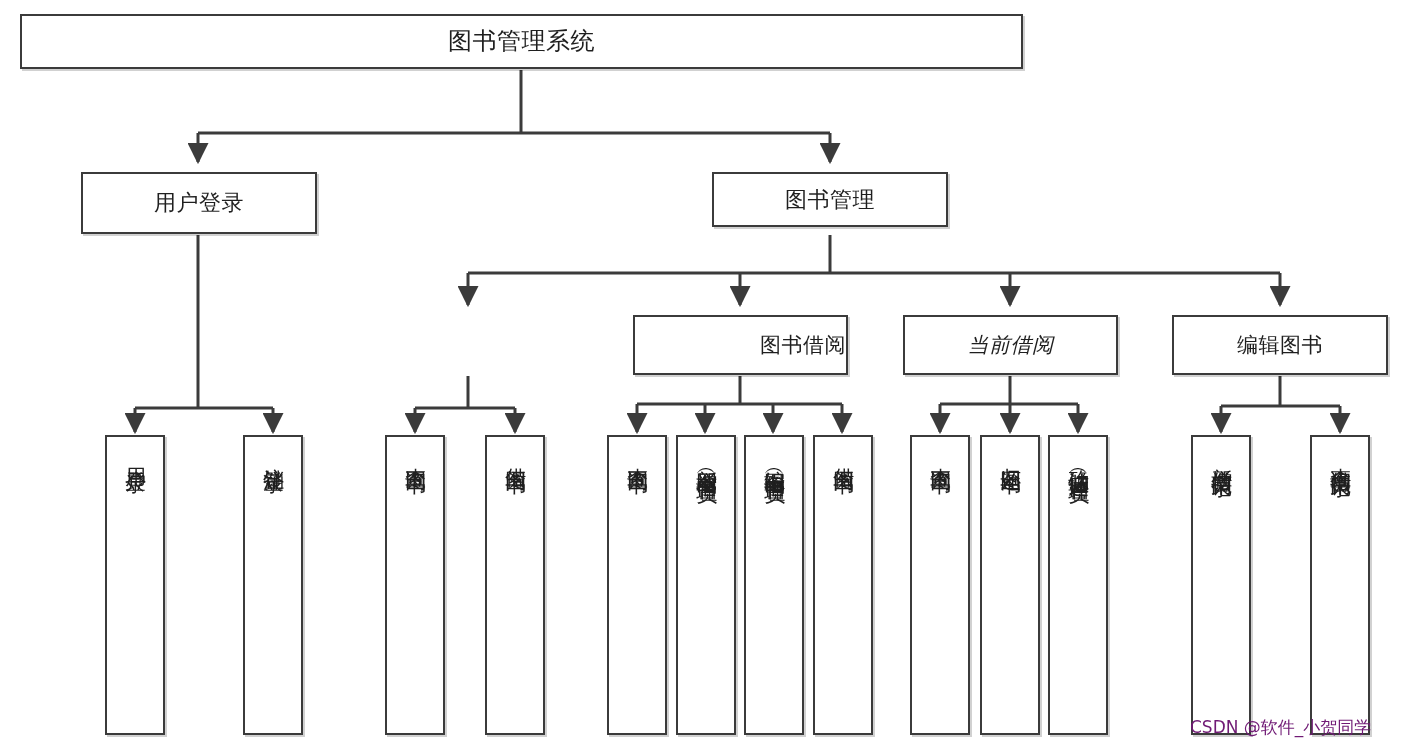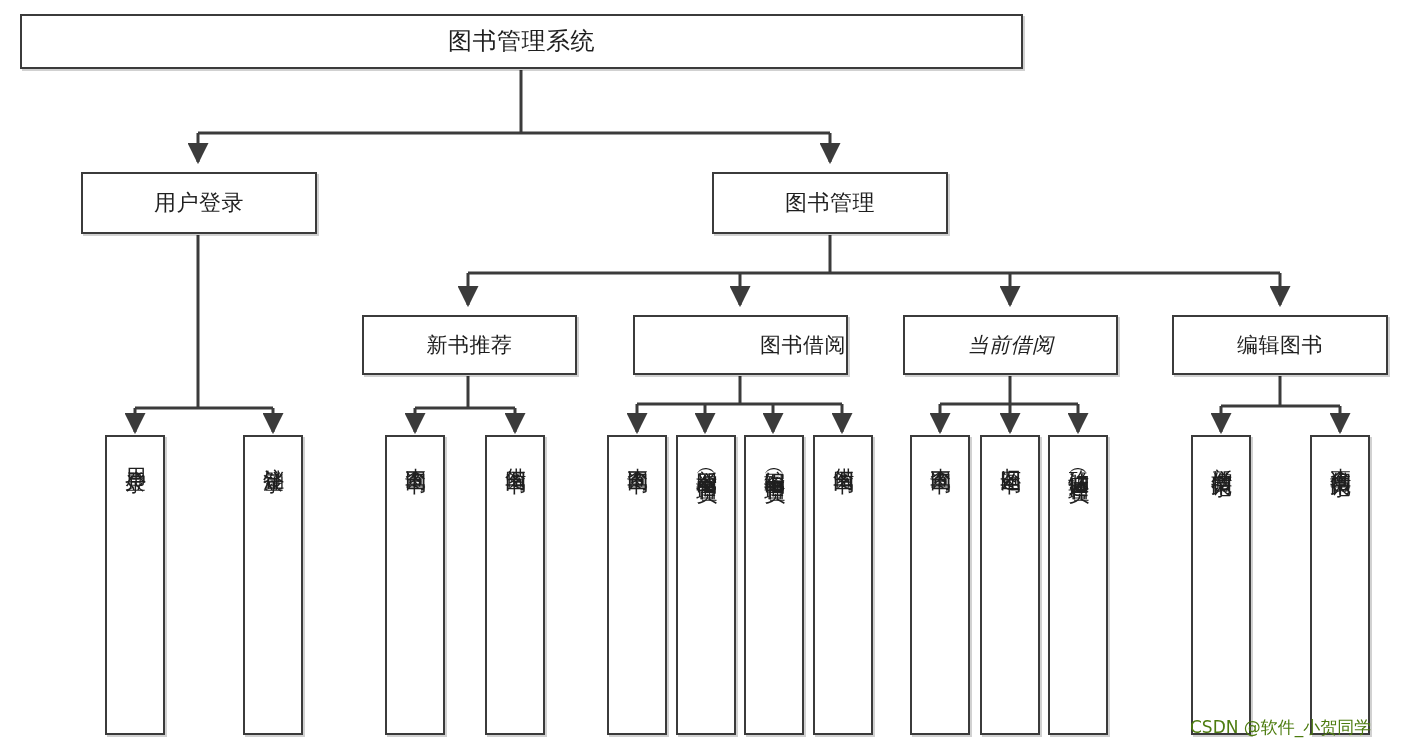--- a/index.html
+++ b/index.html
@@ -64,21 +64,21 @@
     top: 0;
     width: 1405px;
     height: 747px;
     pointer-events: none;
   }
   .watermark {
     position: absolute;
     left: 1190px;
     top: 716px;
     font-size: 17px;
-    color: #4d7c0f;
+    color: #701a75;
     white-space: nowrap;
     font-family: "DejaVu Sans", "Liberation Sans", sans-serif;
   }
 </style>
 </head>
 <body>
 
 <div id="canvas">
 
   <svg id="edges" viewBox="0 0 1405 747" xmlns="http://www.w3.org/2000/svg">
@@ -131,27 +131,24 @@
     </g>
   </svg>
 
   <div class="node root" style="left:20px; top:14px; width:1003px; height:55px;">
     <span class="node-label">图书管理系统</span>
   </div>
 
   <div class="node level2" style="left:81px; top:172px; width:236px; height:62px;">
     <span class="node-label">用户登录</span>
   </div>
-  <div class="node level2" style="left:712px; top:172px; width:236px; height:62px;">
+  <div class="node level2" style="left:712px; top:172px; width:236px; height:55px;">
     <span class="node-label">图书管理</span>
   </div>
 
-  <div class="node level3" style="left:362px; top:315px; width:215px; height:60px;">
-    <span class="node-label">新书推荐</span>
-  </div>
   <div class="node level3" style="left:633px; top:315px; width:215px; height:60px;justify-content:flex-end;">
     <span class="node-label">图书借阅</span>
   </div>
   <div class="node level3" style="left:903px; top:315px; width:215px; height:60px;font-style:italic;">
     <span class="node-label">当前借阅</span>
   </div>
   <div class="node level3" style="left:1172px; top:315px; width:216px; height:60px;">
     <span class="node-label">编辑图书</span>
   </div>
 

